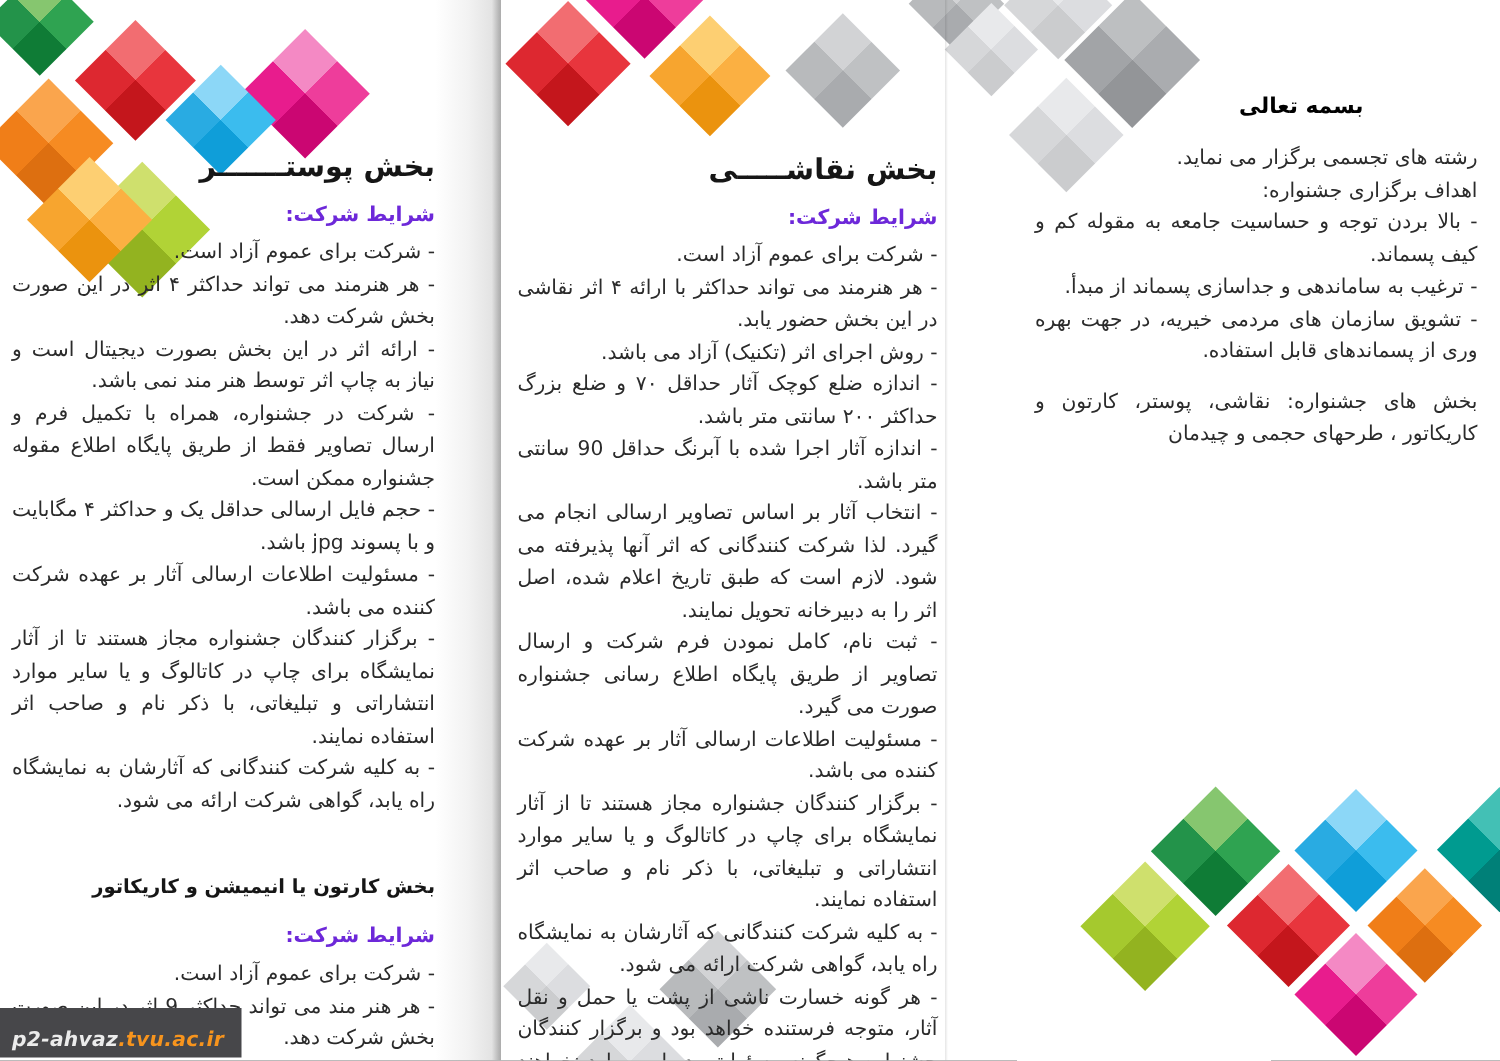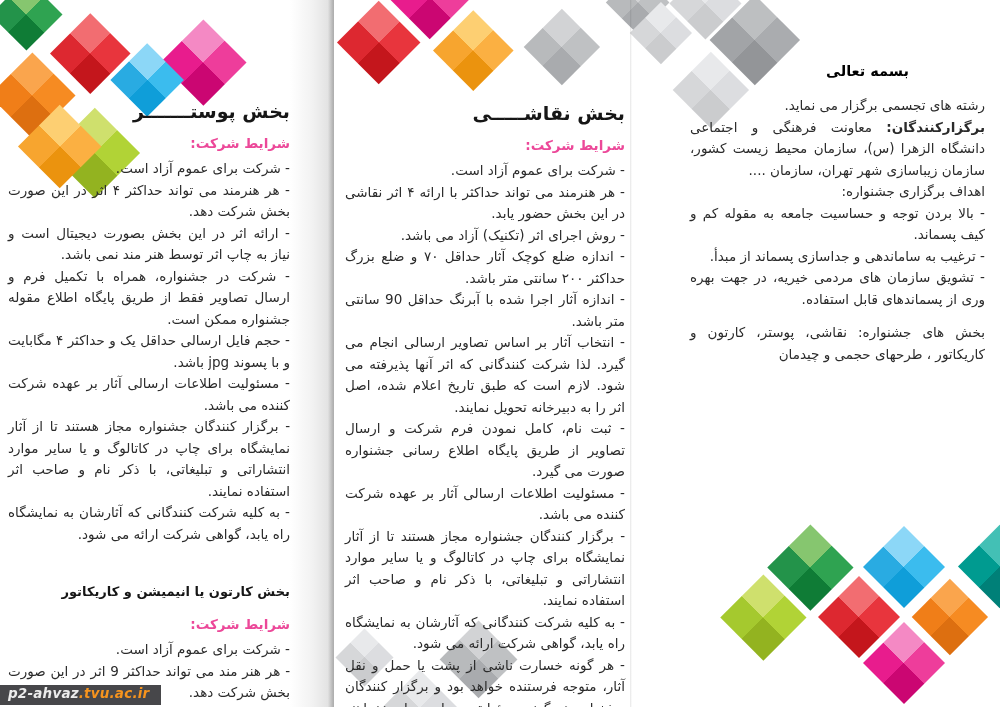--- a/index.html
+++ b/index.html
@@ -35,34 +35,34 @@
   }
   .panel p{margin:0;}
   .left-panel{left:8px;top:98px;width:282px;}
   .mid-panel{left:345px;top:100px;width:280px;}
   .right-panel{left:690px;top:60px;width:295px;}
   .section-title{
     font-size:19px;font-weight:bold;color:#161616;
     margin:0 0 7px 0;line-height:26px;text-align-last:right;
   }
   .section-title.small{font-size:13px;white-space:nowrap;}
-  .cond-label{font-size:13.5px;font-weight:bold;color:#ec4899;margin:0 0 3px 0;line-height:24px;}
+  .cond-label{font-size:13.5px;font-weight:bold;color:#6d28d9;margin:0 0 3px 0;line-height:24px;}
   .cartoon-block{margin-top:34px;}
   .basmala{
     font-size:14.5px;font-weight:bold;color:#000000;
     text-align:center;text-align-last:center;
     margin:0 0 13px 60px;line-height:22px;
   }
   .bold-inline{font-weight:bold;}
   .gap-top{margin-top:12px !important;}
   
   .watermark{
     position:absolute;left:0;bottom:2px;z-index:6;
     background:#47474a;
-    padding:0 12px 4px 8px;
+    padding:13px 12px 4px 8px;
     font-style:italic;font-weight:bold;font-size:13.5px;
     letter-spacing:0.2px;
     font-family:"DejaVu Sans","Liberation Sans",sans-serif;
   }
 </style>
 </head>
 <body>
 
 <div class="page">
 
@@ -137,21 +137,20 @@
         <p>- مسئولیت اطلاعات ارسالی آثار بر عهده شرکت کننده می باشد.</p>
         <p>- برگزار کنندگان جشنواره مجاز هستند تا از آثار نمایشگاه برای چاپ در کاتالوگ و یا سایر موارد انتشاراتی و تبلیغاتی، با ذکر نام و صاحب اثر استفاده نمایند.</p>
         <p>- به کلیه شرکت کنندگانی که آثارشان به نمایشگاه راه یابد، گواهی شرکت ارائه می شود.</p>
         <p>- هر گونه خسارت ناشی از پشت یا حمل و نقل آثار، متوجه فرستنده خواهد بود و برگزار کنندگان جشنواره هیچگونه مسئولیتی در این موارد نخواهند داشت.</p>
       </div>
   </section>
 
   <section class="panel right-panel">
     <div class="basmala">بسمه تعالی</div>
     <p>رشته های تجسمی برگزار می نماید.</p>
-    <p><span class="bold-inline">برگزارکنندگان:</span> <span>معاونت فرهنگی و اجتماعی دانشگاه الزهرا (س)، سازمان محیط زیست کشور، سازمان زیباسازی شهر تهران، سازمان ....</span></p>
     <p>اهداف برگزاری جشنواره:</p>
     <div>
         <p>- بالا بردن توجه و حساسیت جامعه به مقوله کم و کیف پسماند.</p>
         <p>- ترغیب به ساماندهی و جداسازی پسماند از مبدأ.</p>
         <p>- تشویق سازمان های مردمی خیریه، در جهت بهره وری از پسماندهای قابل استفاده.</p>
       </div>
     <p class="gap-top">بخش های جشنواره: نقاشی، پوستر، کارتون و کاریکاتور ، طرحهای حجمی و چیدمان</p>
   </section>
 
   <div class="watermark" style="background: rgb(71, 71, 74);">

